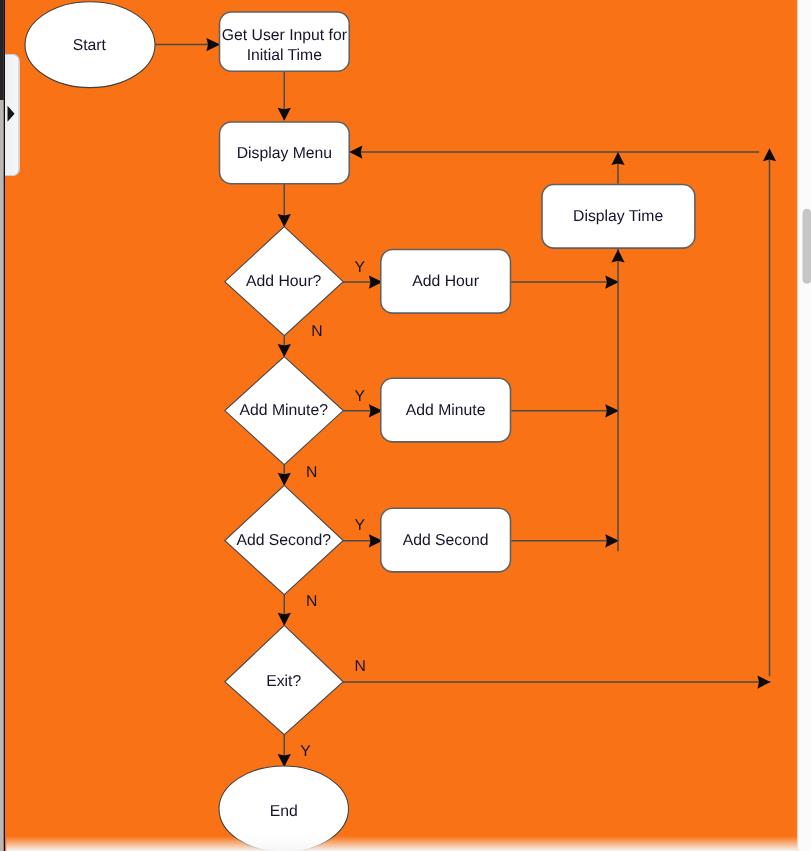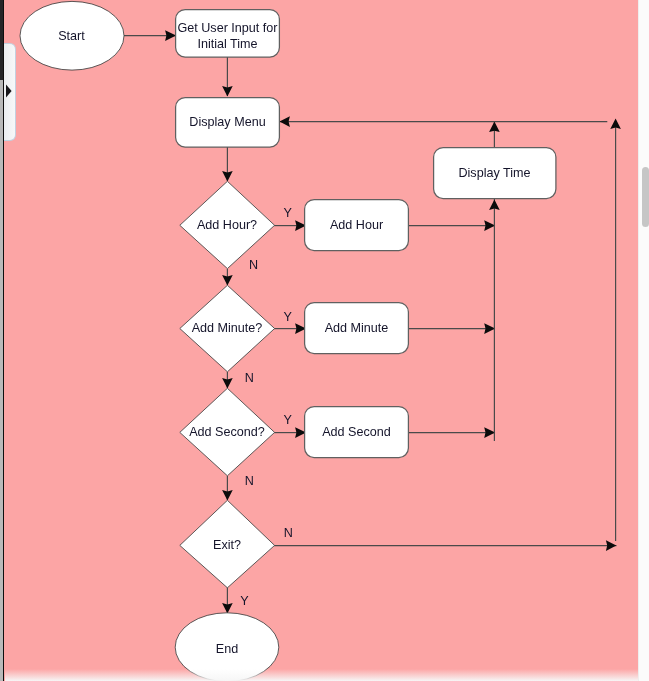--- a/index.html
+++ b/index.html
@@ -1,17 +1,17 @@
 <!DOCTYPE html>
 <html><head>
 <meta charset="utf-8">
 <style>
   html,body{margin:0;padding:0;background:#fff;}
   body{width:649px;height:681px;overflow:hidden;font-family:"Liberation Sans",sans-serif;}
-  #stage{position:relative;width:649px;height:681px;background:#fca5a5;overflow:hidden;}
+  #stage{position:relative;width:649px;height:681px;background:#f97316;overflow:hidden;}
   svg{display:block;position:absolute;left:0;top:0;}
   .nodeshape{fill:#ffffff;stroke:#606060;stroke-width:1.25;}
   .diamond{fill:#ffffff;stroke:#4a4a4a;stroke-width:0.9;}
   .ellipseshape{fill:#ffffff;stroke:#3f3f3f;stroke-width:0.85;}
   .nodetext{font-family:"Liberation Sans",sans-serif;font-size:12.6px;fill:#14142a;text-anchor:middle;}
   .edgelabel{font-family:"Liberation Sans",sans-serif;font-size:12.6px;fill:#14142a;text-anchor:middle;}
   .link{stroke:#4a4a4a;stroke-width:1.2;fill:none;}
   .arrowfill{fill:#0b0b0b;}
 </style>
 </head>

